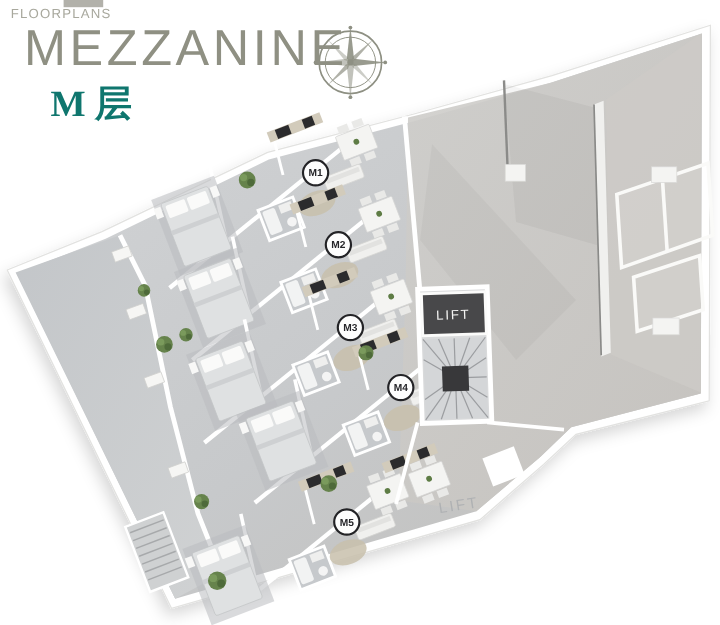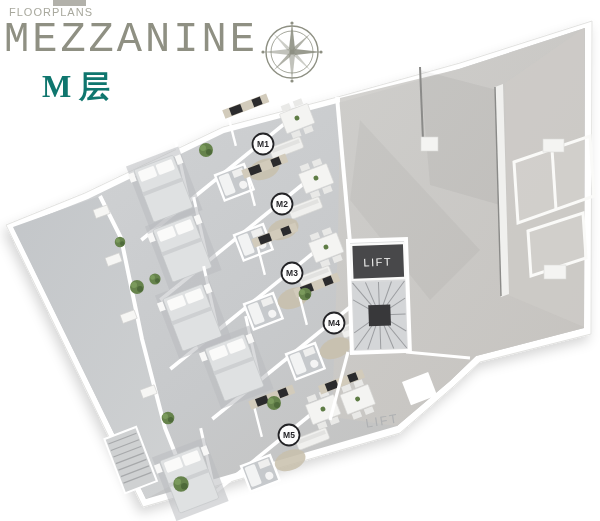--- a/index.html
+++ b/index.html
@@ -1,20 +1,20 @@
 <!DOCTYPE html>
 <html><head>
 <meta charset="utf-8">
 <style>
   html,body{margin:0;padding:0;background:#ffffff;width:600px;height:521px;overflow:hidden;
     font-family:"Liberation Sans",sans-serif;}
   .stage{position:relative;width:600px;height:495px;background:#fff;}
   .hdr{position:absolute;left:0;top:0;z-index:5;}
   .eyebrow{position:absolute;left:9px;top:6px;font-size:11px;letter-spacing:1px;color:#a8a89d;white-space:nowrap;}
-  .title{position:absolute;left:4px;top:16px;font-size:42px;letter-spacing:3px;color:#8f9083;white-space:nowrap;font-weight:400;font-family:Liberation Mono, monospace;}
+  .title{position:absolute;left:20px;top:16px;font-size:42px;letter-spacing:3px;color:#8f9083;white-space:nowrap;font-weight:400;}
   .subtitle{position:absolute;left:42px;top:66px;font-size:31px;color:#0f766e;font-family:"Liberation Serif",serif;font-weight:700;white-space:nowrap;}
   .topsliver{position:absolute;left:53px;top:0;width:33px;height:6px;background:#b2b1aa;}
   .compass{position:absolute;left:254px;top:14px;width:76px;height:76px;}
   svg{display:block;}
   svg text{font-family:"Liberation Sans",sans-serif;}
   .unitlabel{font-size:8.5px;font-weight:700;fill:#26262a;}
   .liftboxtext{font-size:11px;letter-spacing:1.5px;fill:#f3f3f2;}
   .liftfloortext{font-size:12.5px;letter-spacing:2px;fill:#afb1b3;}
 </style>
 </head>

